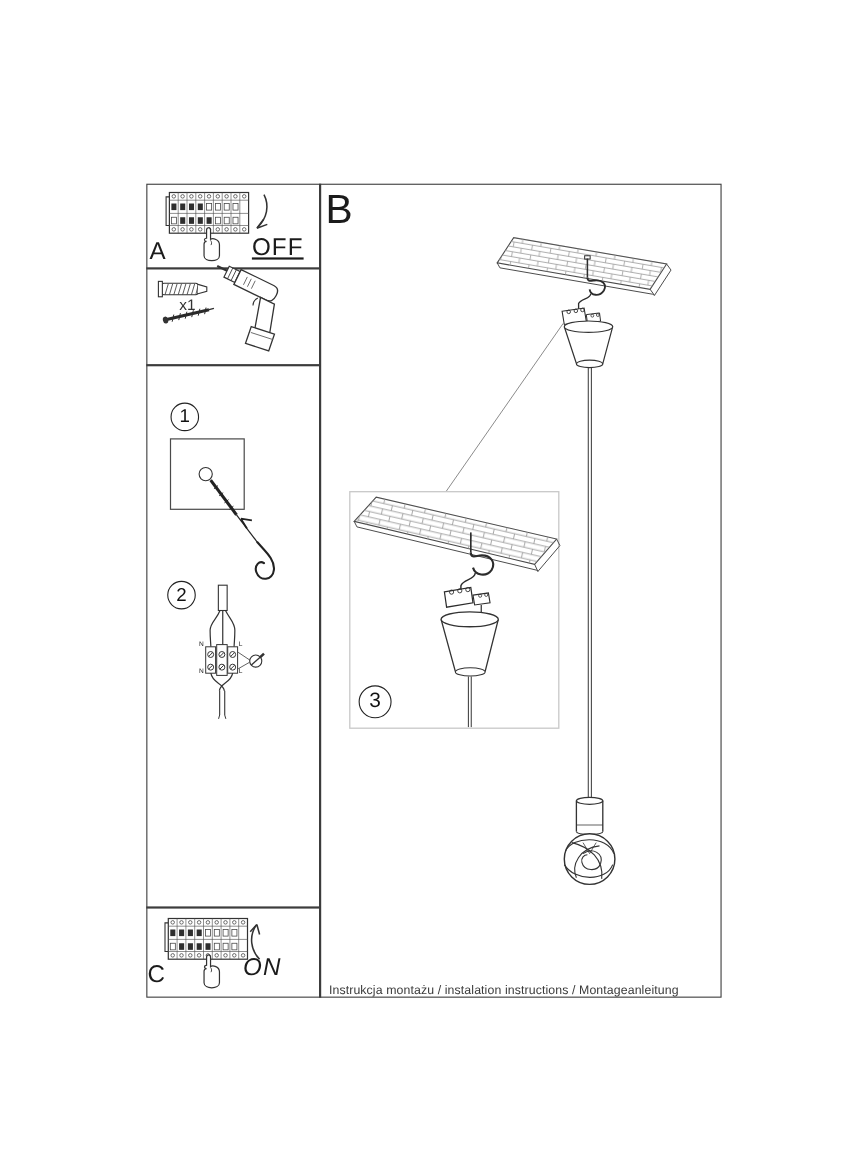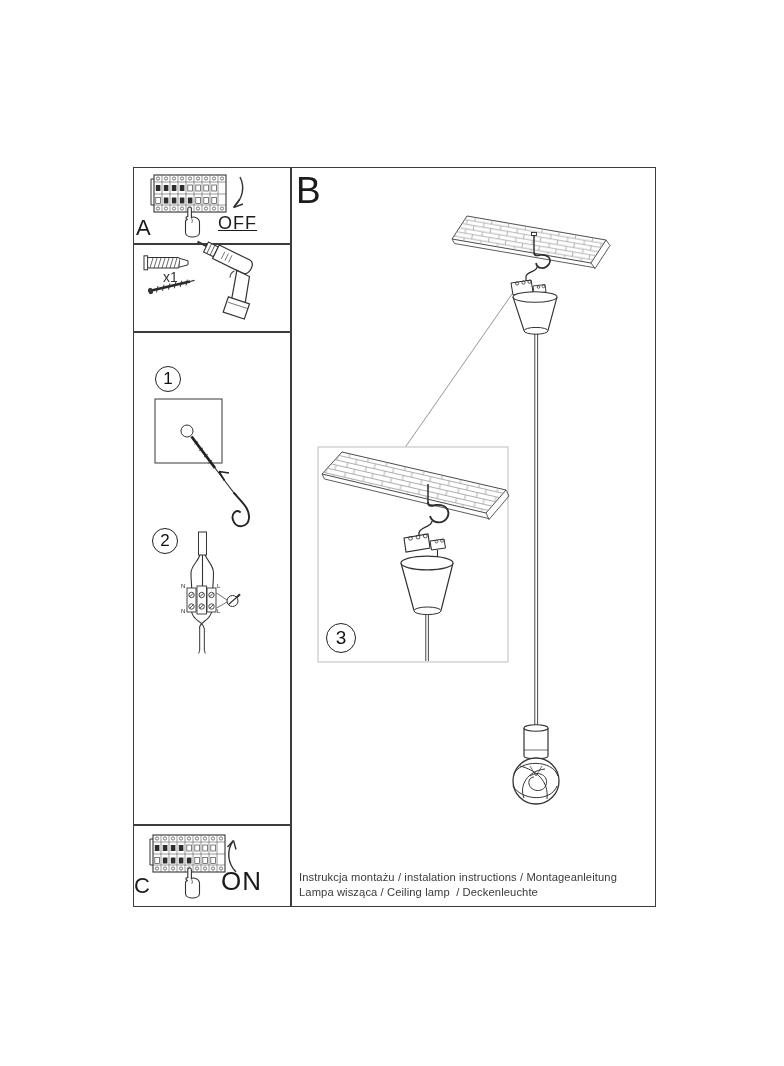--- a/index.html
+++ b/index.html
@@ -8,35 +8,35 @@
   .lh,.lv{position:absolute;background:#3c3c3c;}
   .frame{position:absolute;border:1.5px solid #3c3c3c;}
   #frame-outer{left:133px;top:167px;width:521px;height:738px;}
   #div-v{left:290px;top:167px;width:1.5px;height:740px;}
   #div-a{left:133px;top:243px;width:158px;height:1.5px;}
   #div-tools{left:133px;top:331px;width:158px;height:1.5px;}
   #div-c{left:133px;top:824px;width:158px;height:1.5px;}
   .label{position:absolute;color:#1b1b1b;line-height:1;}
   #lbl-b{left:296px;top:172px;font-size:37px;}
   #lbl-a{left:136px;top:217px;font-size:22px;}
-  #lbl-off{left:218px;top:214px;font-size:18px;letter-spacing:1px;text-decoration:underline;}
+  #lbl-off{left:229px;top:214px;font-size:22px;letter-spacing:1px;text-decoration:underline;}
   #lbl-c{left:134px;top:875px;font-size:22px;}
-  #lbl-on{left:221px;top:868px;font-size:26px;letter-spacing:1px;}
+  #lbl-on{left:221px;top:868px;font-size:22px;letter-spacing:1px;font-style:italic;}
   #lbl-x1{left:163px;top:270px;font-size:14px;color:#333;}
   .circle-num{position:absolute;border:1.6px solid #222;border-radius:50%;
       display:flex;align-items:center;justify-content:center;background:#fff;color:#111;}
   #num1{left:155px;top:366px;width:24px;height:24px;font-size:17px;}
   #num2{left:152px;top:528px;width:24px;height:24px;font-size:17px;}
   #num3{left:326px;top:623px;width:28px;height:28px;font-size:19px;}
   .wire-lbl{position:absolute;font-size:6px;color:#222;line-height:1;}
   #nl-nt{left:181px;top:583px;} #nl-lt{left:217px;top:583px;}
   #nl-nb{left:181px;top:608px;} #nl-lb{left:217px;top:608px;}
   .footer{position:absolute;left:299px;top:870px;font-size:11.2px;color:#3a3a3a;
       line-height:15px;letter-spacing:.1px;}
-  .footer div{white-space:pre;}
+  .footer div{white-space:pre;margin-top:24px;}
   svg.art{position:absolute;left:0;top:0;pointer-events:none;}
 </style>
 </head>
 <body>
 
 <div class="sheet">
 
   <div class="frame" id="frame-outer"></div>
   <div class="lv" id="div-v"></div>
   <div class="lh" id="div-a"></div>
@@ -281,16 +281,15 @@
   <div class="circle-num" id="num2">2</div>
   <div class="circle-num" id="num3">3</div>
 
   <div class="wire-lbl" id="nl-nt">N</div>
   <div class="wire-lbl" id="nl-lt">L</div>
   <div class="wire-lbl" id="nl-nb">N</div>
   <div class="wire-lbl" id="nl-lb">L</div>
 
   <div class="footer">
     <div>Instrukcja montażu / instalation instructions / Montageanleitung</div>
-    <div>Lampa wisząca / Ceiling lamp  / Deckenleuchte</div>
   </div>
 
 </div>
 
 </body></html>

